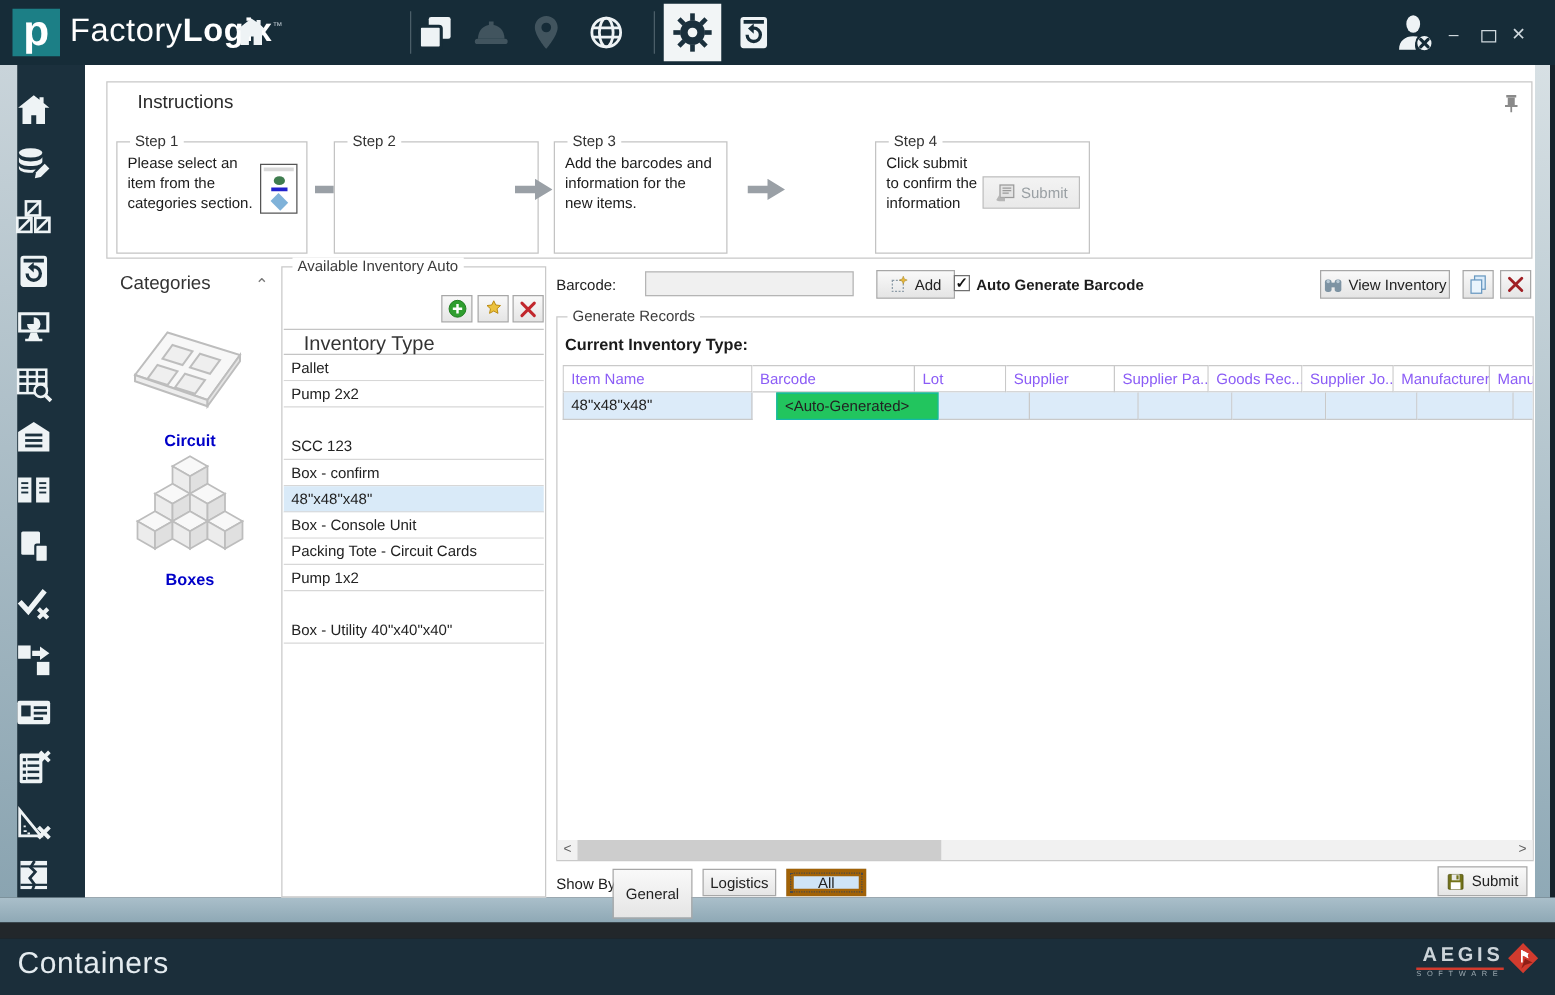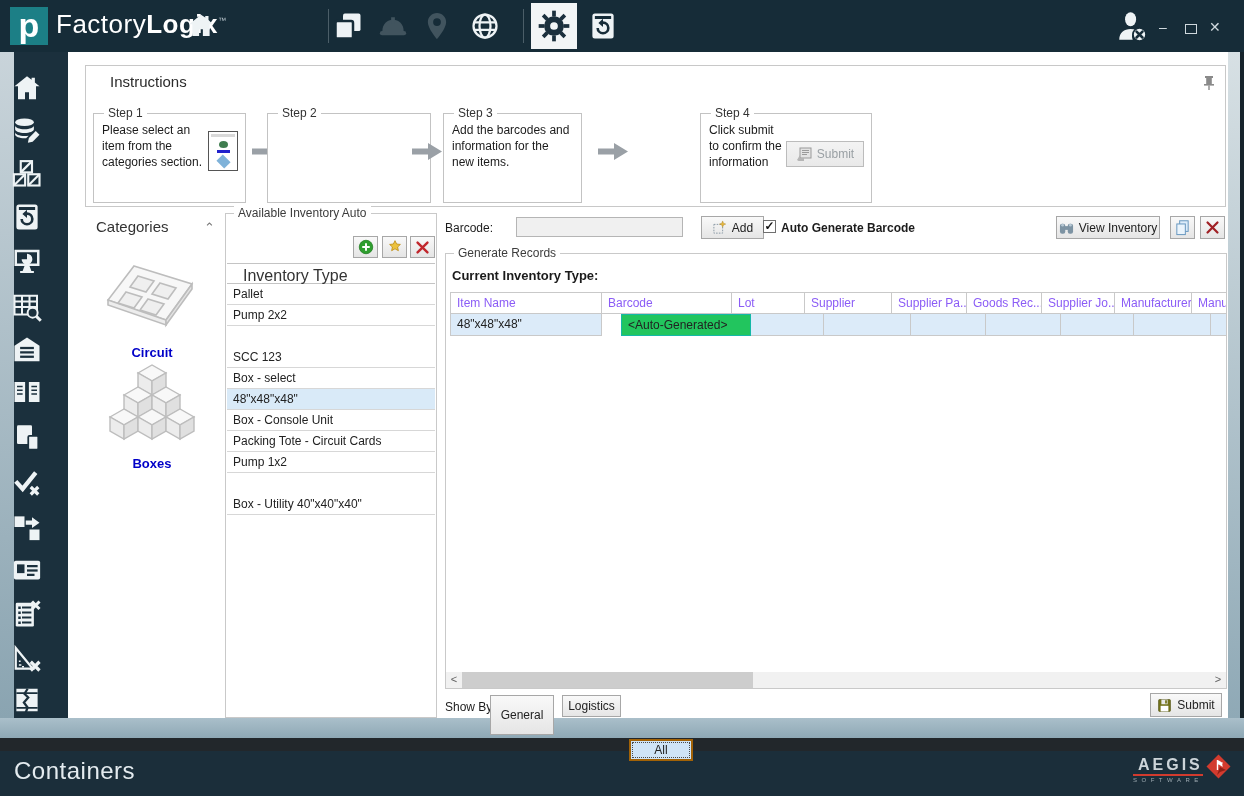--- a/index.html
+++ b/index.html
@@ -42,21 +42,21 @@
   .step-label { position:absolute; top:-8px; left:10px; background:#fff; padding:0 4px; font-size:12px; color:#333; }
   .step-body { display:flex; padding:9px 7px 0 8px; gap:4px; }
   .step-text { font-size:12px; color:#1b1b1b; line-height:1.32; flex:1; }
   .thumb { border:1px solid #555; background:#fff; flex:none; }
   .arrow-svg { top:143px; }
 
   .btn { display:inline-flex; align-items:center; justify-content:center; gap:5px;
     background:linear-gradient(#f9f9f9,#e5e5e5); border:1px solid #a7a7a7;
     font-size:12px; color:#222; }
   .btn.disabled { color:#9aa0a4; background:linear-gradient(#f3f3f3,#e9e9e9); border-color:#bcbcbc; }
-  .btn.selected { background:#cfe4f7; border:2px solid #a16207; outline:1px dotted #4a4a4a; outline-offset:-4px;margin-top:44px; }
+  .btn.selected { background:#cfe4f7; border:6px solid #a16207; outline:1px dotted #4a4a4a; outline-offset:-4px; }
 
   
   .cat-title { left:96px; top:218px; font-size:15px; color:#333; }
   .cat-chevron { left:204px; top:220px; color:#7a7a7a; font-size:13px; }
   .cat-label { width:140px; text-align:center; font-size:13px; font-weight:bold; color:#0000c8; }
 
   
   .types-toolbtn { width:25px; height:22px; }
   .type-hdr { position:absolute; left:1px; right:1px; height:21px; border-top:1px solid #c4c4c4; border-bottom:1px solid #c4c4c4;
     font-size:16px; color:#333; padding:3px 16px; background:#fff; }
@@ -411,21 +411,21 @@
   <button class="btn types-toolbtn abs" style="left:184px;top:22px">
       <svg width="17" height="17" viewBox="0 0 24 24">
         <path d="M5 5 19 19M19 5 5 19" stroke="#c1272d" stroke-width="3.4" stroke-linecap="round"></path>
       </svg>
     </button>
 
   <div class="type-hdr" style="top:49px">Inventory Type</div>
   <div class="type-row" style="top:70px">Pallet</div>
   <div class="type-row" style="top:91px">Pump 2x2</div>
   <div class="type-row" style="top:133px">SCC 123</div>
-  <div class="type-row" style="top:154px">Box - select</div>
+  <div class="type-row" style="top:154px">Box - confirm</div>
   <div class="type-row selected" style="top:175px">48"x48"x48"</div>
   <div class="type-row" style="top:196px">Box - Console Unit</div>
   <div class="type-row" style="top:217px">Packing Tote - Circuit Cards</div>
   <div class="type-row" style="top:238px">Pump 1x2</div>
   <div class="type-row" style="top:280px">Box - Utility 40"x40"x40"</div>
 </div>
 
 <div class="abs lbl" style="left:445px;top:221px">Barcode:</div>
 <input class="abs barcode-input" value="" style="">
 <button class="btn abs" style="left:701px;top:216px;width:63px;height:23px">

